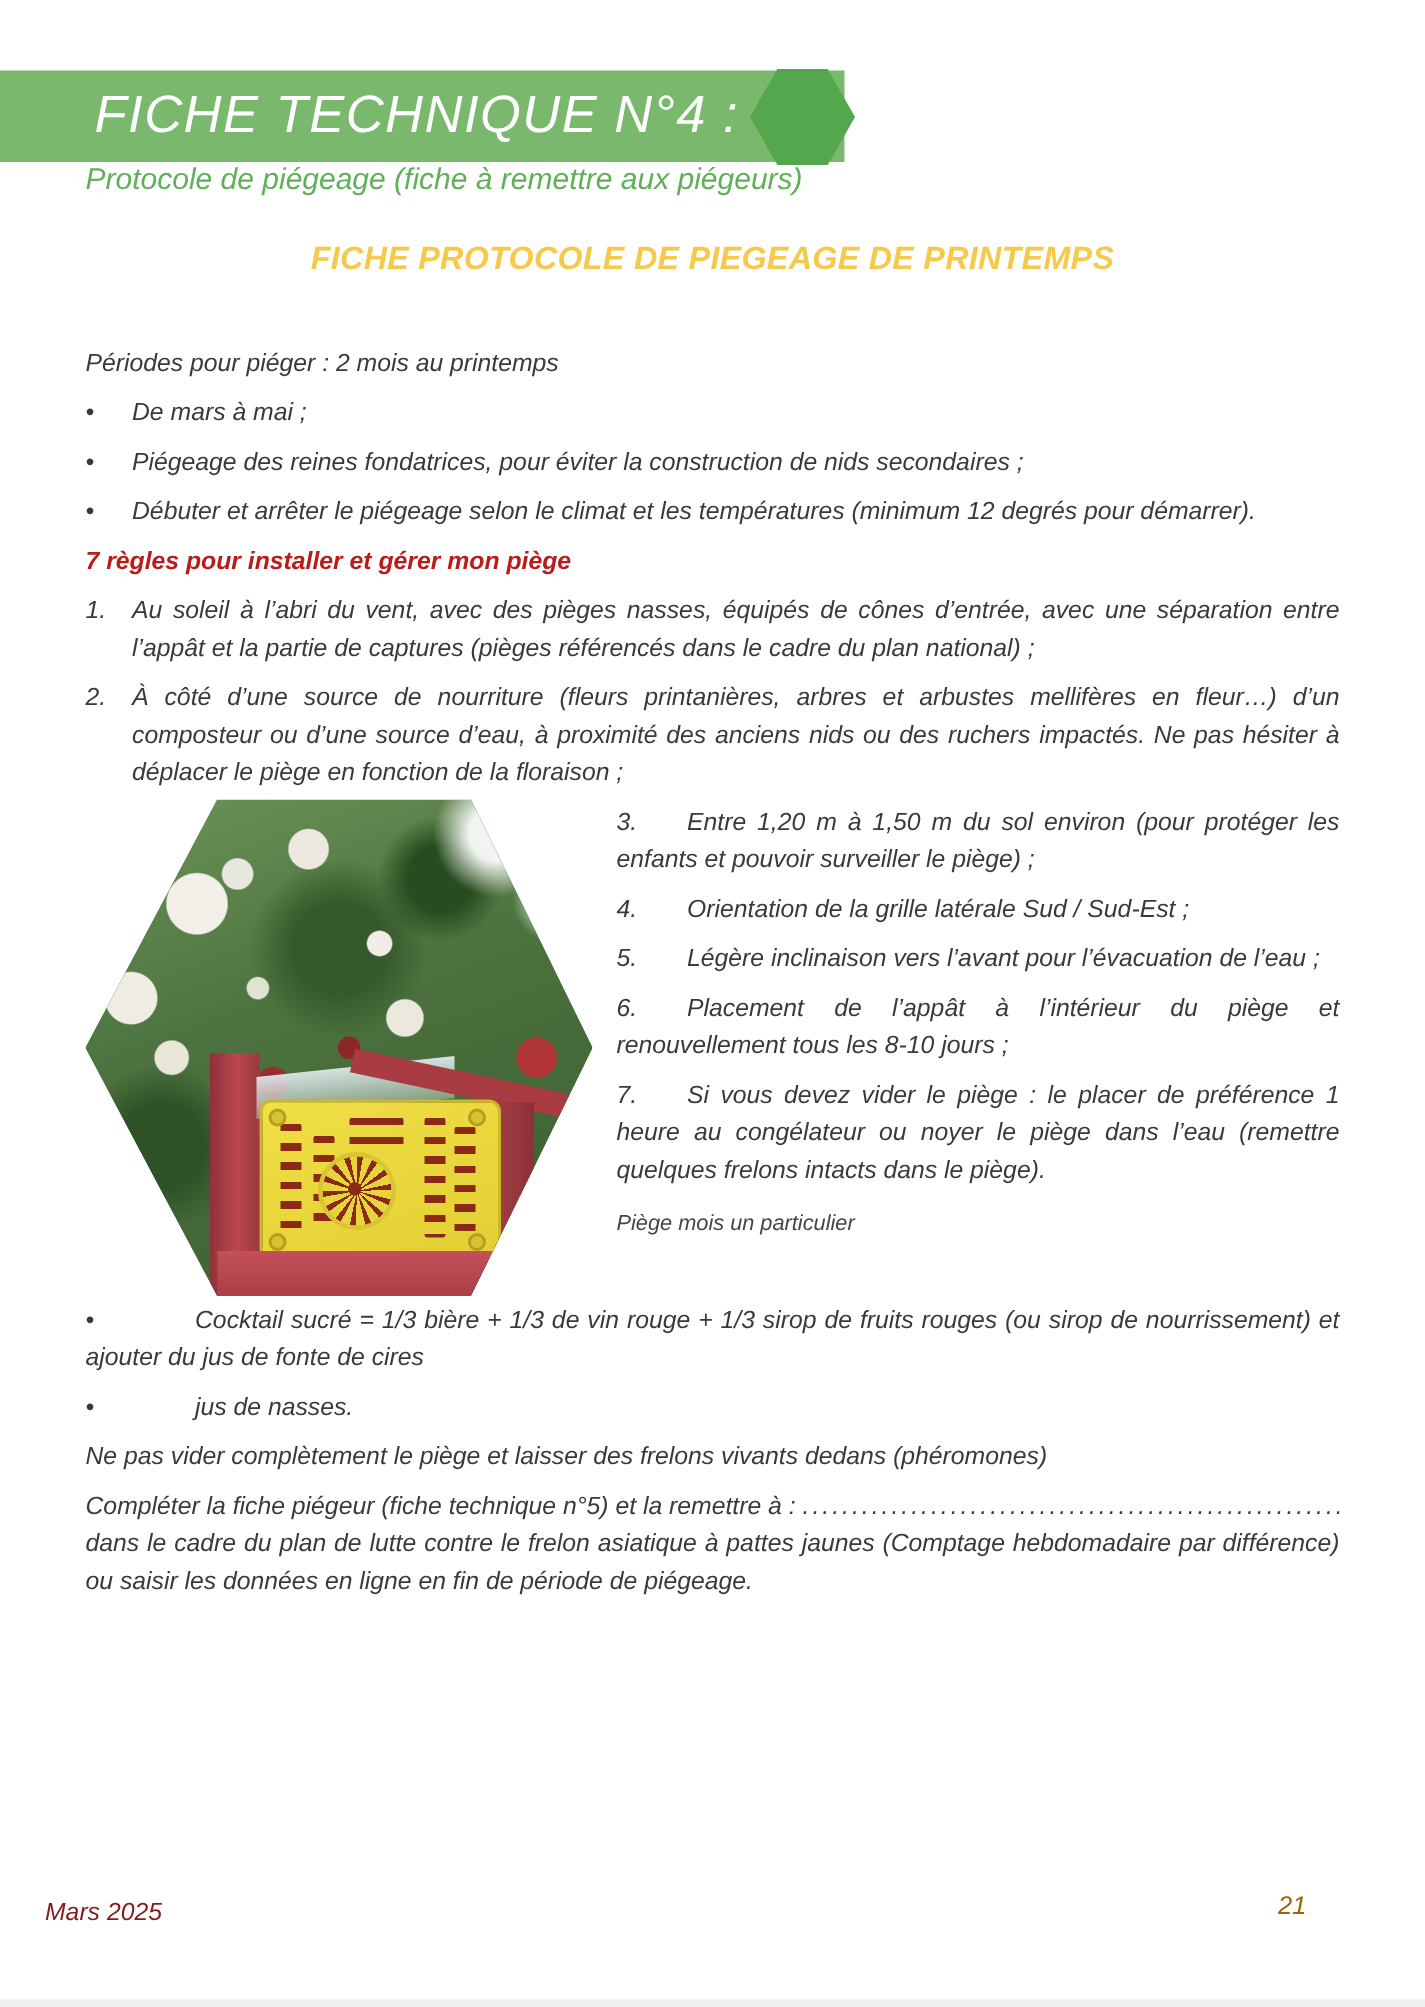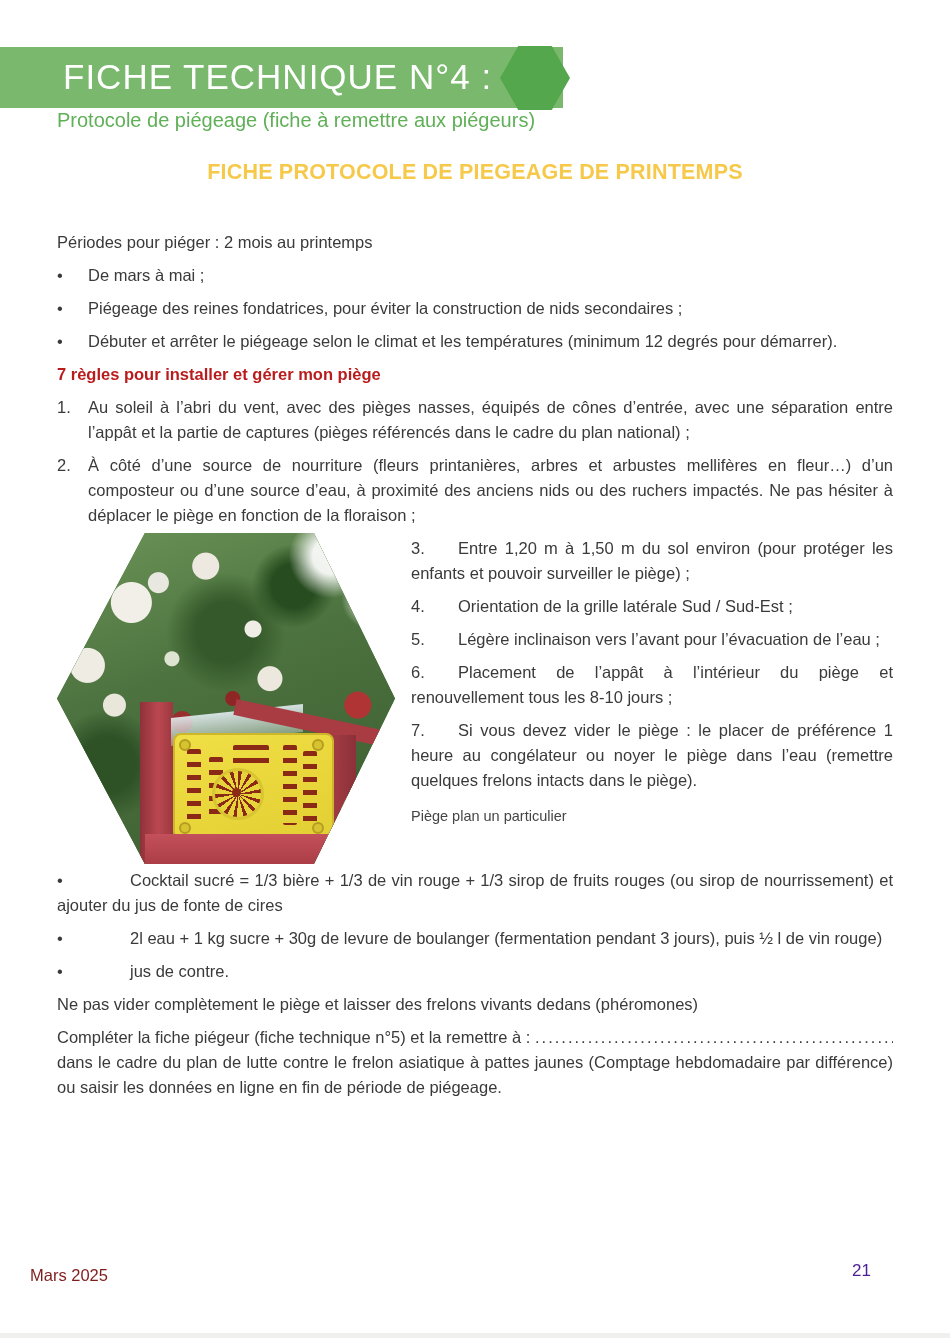--- a/index.html
+++ b/index.html
@@ -1,19 +1,19 @@
 <!DOCTYPE html>
 <html><head>
 <meta charset="utf-8">
 <style>
   html,body { margin:0; padding:0; background:#ffffff; }
   .page {
     position:relative; width:950px; height:1338px; background:#fff;
     font-family:"Liberation Sans","DejaVu Sans",sans-serif;
-    color:#3a3a3a; overflow:hidden;
+    color:#3a3a3a; overflow:hidden;font-style:italic;
   }
   
   .banner { position:absolute; left:0; top:47px; width:563px; height:61px; background:#7ab96d; }
   .banner-title {
     position:absolute; left:63px; top:0; line-height:60px;
     font-size:35px; font-weight:300; color:#ffffff; letter-spacing:1px; white-space:nowrap;
   }
   .banner-hex {
     position:absolute; left:500px; top:-1px; width:70px; height:64px; background:#55a74d;
     clip-path:polygon(26% 0,74% 0,100% 50%,74% 100%,26% 100%,0 50%);
@@ -97,21 +97,21 @@
   .sw3 { left:4px; top:87px; } .sw4 { left:137px; top:87px; }
   .t-base { left:88px; top:301px; width:226px; height:34px;
     background:linear-gradient(180deg,#c3505a,#a83b44); }
   
   .suivi-line { white-space:nowrap; overflow:hidden; margin:0 !important; }
   .dots { letter-spacing:2px; }
   
   .f-date { position:absolute; left:30px; top:1266px; font-size:16.5px; color:#7f1d1d; }
   .f-center { position:absolute; left:0; top:1279px; width:950px; text-align:center;
     font-size:10.5px; font-weight:bold; color:#8b8b86; letter-spacing:.4px; }
-  .f-page { position:absolute; left:852px; top:1261px; font-size:17px; color:#4c1d95; }
+  .f-page { position:absolute; left:852px; top:1261px; font-size:17px; color:#a16207; }
   .bottom-bar { position:absolute; left:0; top:1333px; width:950px; height:5px; background:#f0f1ef; }
 </style>
 </head>
 <body>
 
 <div class="page">
 
   <div class="banner">
     <div class="banner-title">FICHE TECHNIQUE N°4 :</div>
     <div class="banner-hex"></div>
@@ -170,28 +170,27 @@
         </div>
         <div class="t-base"></div>
       </div>
 
       <div class="sidecol">
         <p><span class="num-tab">3.</span><span>Entre 1,20 m à 1,50 m du sol environ (pour protéger les enfants et pouvoir surveiller le piège) ;</span></p>
         <p><span class="num-tab">4.</span><span>Orientation de la grille latérale Sud / Sud-Est ;</span></p>
         <p><span class="num-tab">5.</span><span>Légère inclinaison vers l’avant pour l’évacuation de l’eau ;</span></p>
         <p><span class="num-tab">6.</span><span>Placement de l’appât à l’intérieur du piège et renouvellement tous les 8-10 jours ;</span></p>
         <p><span class="num-tab">7.</span><span>Si vous devez vider le piège : le placer de préférence 1 heure au congélateur ou noyer le piège dans l’eau (remettre quelques frelons intacts dans le piège).</span></p>
-        <p class="caption">Piège plan un particulier</p>
+        <p class="caption">Piège mois un particulier</p>
       </div>
     </div>
 
 
     <p><span class="inline-tab">•</span><span>Cocktail sucré = 1/3 bière + 1/3 de vin rouge + 1/3 sirop de fruits rouges (ou sirop de nourrissement) et ajouter du jus de fonte de cires</span></p>
-    <p><span class="inline-tab">•</span><span>2l eau + 1 kg sucre + 30g de levure de boulanger (fermentation pendant 3 jours), puis ½ l de vin rouge)</span></p>
-    <p><span class="inline-tab">•</span><span>jus de contre.</span></p>
+    <p><span class="inline-tab">•</span><span>jus de nasses.</span></p>
 
     <p>Ne pas vider complètement le piège et laisser des frelons vivants dedans (phéromones)</p>
 
 
     <p class="suivi-line"><span>Compléter la fiche piégeur (fiche technique n°5) et la remettre à : </span><span class="dots">...........................................................................................................................</span></p>
     <p>dans le cadre du plan de lutte contre le frelon asiatique à pattes jaunes (Comptage hebdomadaire par différence) ou saisir les données en ligne en fin de période de piégeage.</p>
 
   </div>
 
   <div class="f-date">Mars 2025</div>

